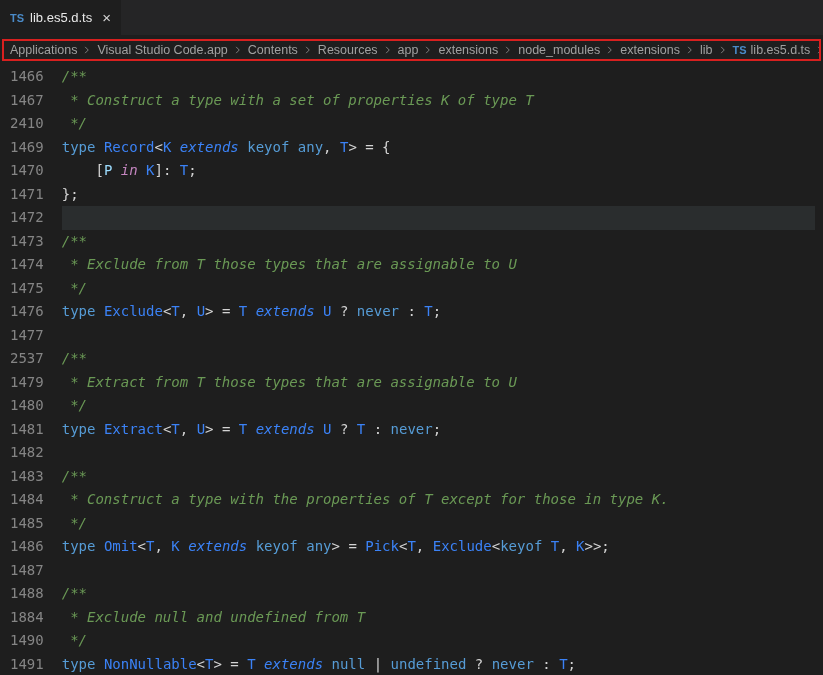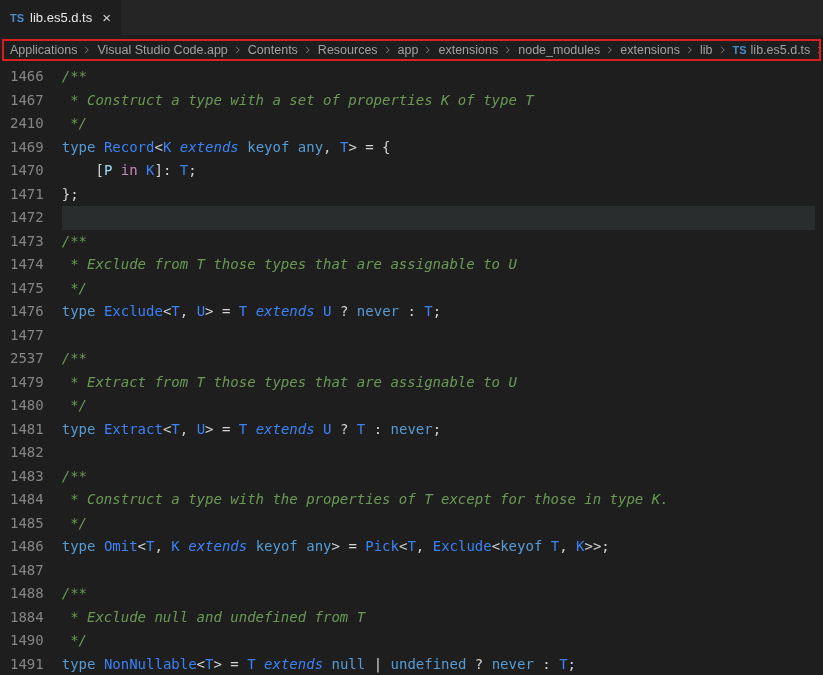--- a/index.html
+++ b/index.html
@@ -80,21 +80,21 @@
   padding-right: 8px;
 }
 .line { height: 23.5px; }
 .line.hl {
   background: #2a2d2e;
 }
 .idt { border-left: 1px solid #404040; display: inline-block; width: 1px; margin-right: -1px;}
 .cmt { color: #6a9955; font-style: italic; }
 .kw { color: #569cd6; }
 .kw2 { color: #3b82f6; font-style: italic; }
-.ctrl { color: #c586c0; }
+.ctrl { color: #c586c0; font-style: italic; }
 .typ { color: #3b82f6; }
 .pun { color: #d4d4d4; }
 .var { color: #9cdcfe; }
 </style>
 </head>
 <body>
 
 <div class="tab-bar">
   <div class="tab">
     <span class="ts-icon">TS</span>

